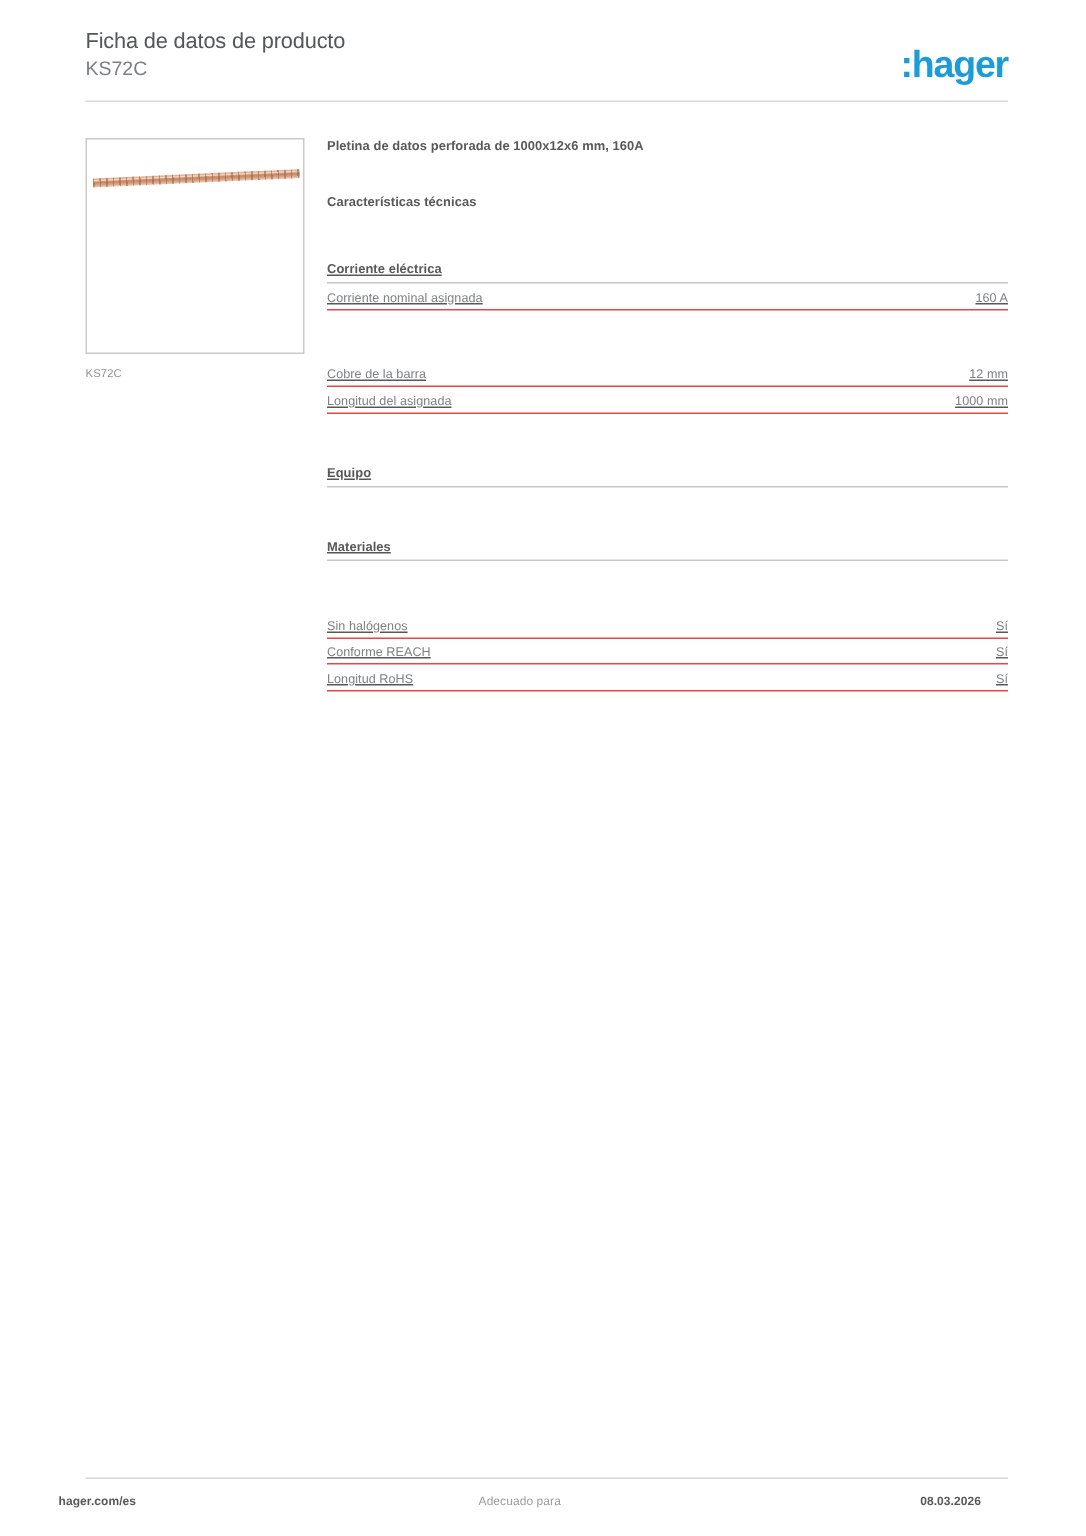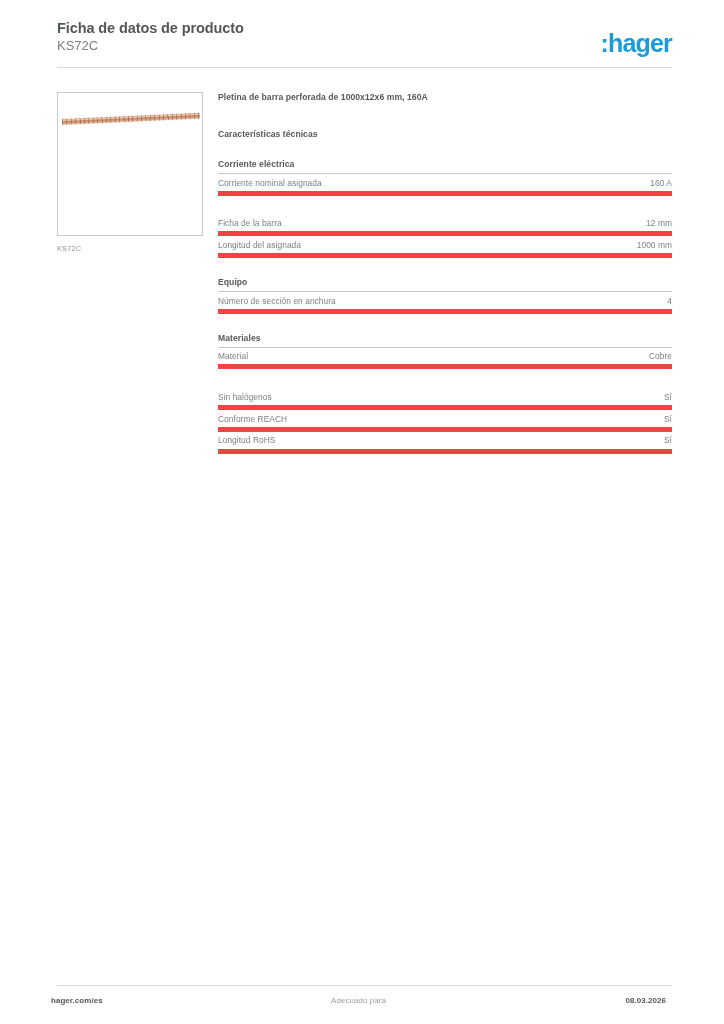--- a/index.html
+++ b/index.html
@@ -34,21 +34,21 @@
   }
 
   .title-block {
     position: absolute;
     left: 0;
     top: 0;
   }
 
   .doc-title {
     font-size: 14.5px;
-    font-weight: bold;
+    font-weight: normal;
     color: #54575a;
     letter-spacing: -0.1px;
     line-height: 17px;
   }
 
   .doc-subtitle {
     font-size: 13px;
     font-weight: normal;
     color: #7c7f83;
     line-height: 16px;
@@ -161,38 +161,39 @@
   .specs-heading {
     margin-top: 26px;
     font-size: 8.6px;
     font-weight: bold;
     color: #58585a;
     line-height: 11px;
     letter-spacing: 0.05px;
   }
 
   .spec-group {
-    margin-top: 19px;
+    margin-top: 34px;
+    text-decoration: underline;
   }
 
   .spec-group-title {
     font-size: 8.6px;
     font-weight: bold;
     color: #58585a;
     line-height: 11px;
     padding-bottom: 3px;
     border-bottom: 1px solid #c6c7c9;
     letter-spacing: 0.05px;
   }
 
   .spec-row {
     display: flex;
     align-items: baseline;
     justify-content: space-between;
-    border-bottom: 5px solid #ef4444;
+    border-bottom: 1px solid #ef4444;
     padding: 3.5px 0 3.2px 0;
     min-height: 14px;
     gap: 44px;
   }
 
   .spec-label {
     font-size: 8.4px;
     color: #7d8084;
     line-height: 10px;
     letter-spacing: 0.05px;
@@ -214,21 +215,21 @@
     position: absolute;
     left: 57px;
     top: 985px;
     width: 615px;
     height: 1px;
     background: #d7d8da;
   }
 
   .footer {
     position: absolute;
-    left: 51px;
+    left: 39px;
     top: 996px;
     width: 615px;
     height: 14px;
   }
 
   .footer-left {
     position: absolute;
     left: 0;
     top: 0;
     font-size: 8px;
@@ -276,53 +277,45 @@
     <div class="product-image-box">
       <div class="busbar">
         <div class="busbar-shine"></div>
         <div class="busbar-holes"></div>
       </div>
     </div>
     <div class="figure-caption">KS72C</div>
   </div>
 
   <div class="specs">
-    <div class="product-name">Pletina de barra perforada de 1000x12x6 mm, 160A</div>
+    <div class="product-name">Pletina de datos perforada de 1000x12x6 mm, 160A</div>
     <div class="specs-heading">Características técnicas</div>
     <div id="spec-groups">
         <div class="spec-group">
           <div class="spec-group-title">Corriente eléctrica</div>
           <div class="spec-row">
             <div class="spec-label">Corriente nominal asignada</div>
             <div class="spec-value">160 A</div>
           </div>
         </div>
         <div class="spec-group">
           <div class="spec-row">
-            <div class="spec-label">Ficha de la barra</div>
+            <div class="spec-label">Cobre de la barra</div>
             <div class="spec-value">12 mm</div>
           </div>
           <div class="spec-row">
             <div class="spec-label">Longitud del asignada</div>
             <div class="spec-value">1000 mm</div>
           </div>
         </div>
         <div class="spec-group">
           <div class="spec-group-title">Equipo</div>
-          <div class="spec-row">
-            <div class="spec-label">Número de sección en anchura</div>
-            <div class="spec-value">4</div>
-          </div>
         </div>
         <div class="spec-group">
           <div class="spec-group-title">Materiales</div>
-          <div class="spec-row">
-            <div class="spec-label">Material</div>
-            <div class="spec-value">Cobre</div>
-          </div>
         </div>
         <div class="spec-group">
           <div class="spec-row">
             <div class="spec-label">Sin halógenos</div>
             <div class="spec-value">Sí</div>
           </div>
           <div class="spec-row">
             <div class="spec-label">Conforme REACH</div>
             <div class="spec-value">Sí</div>
           </div>

